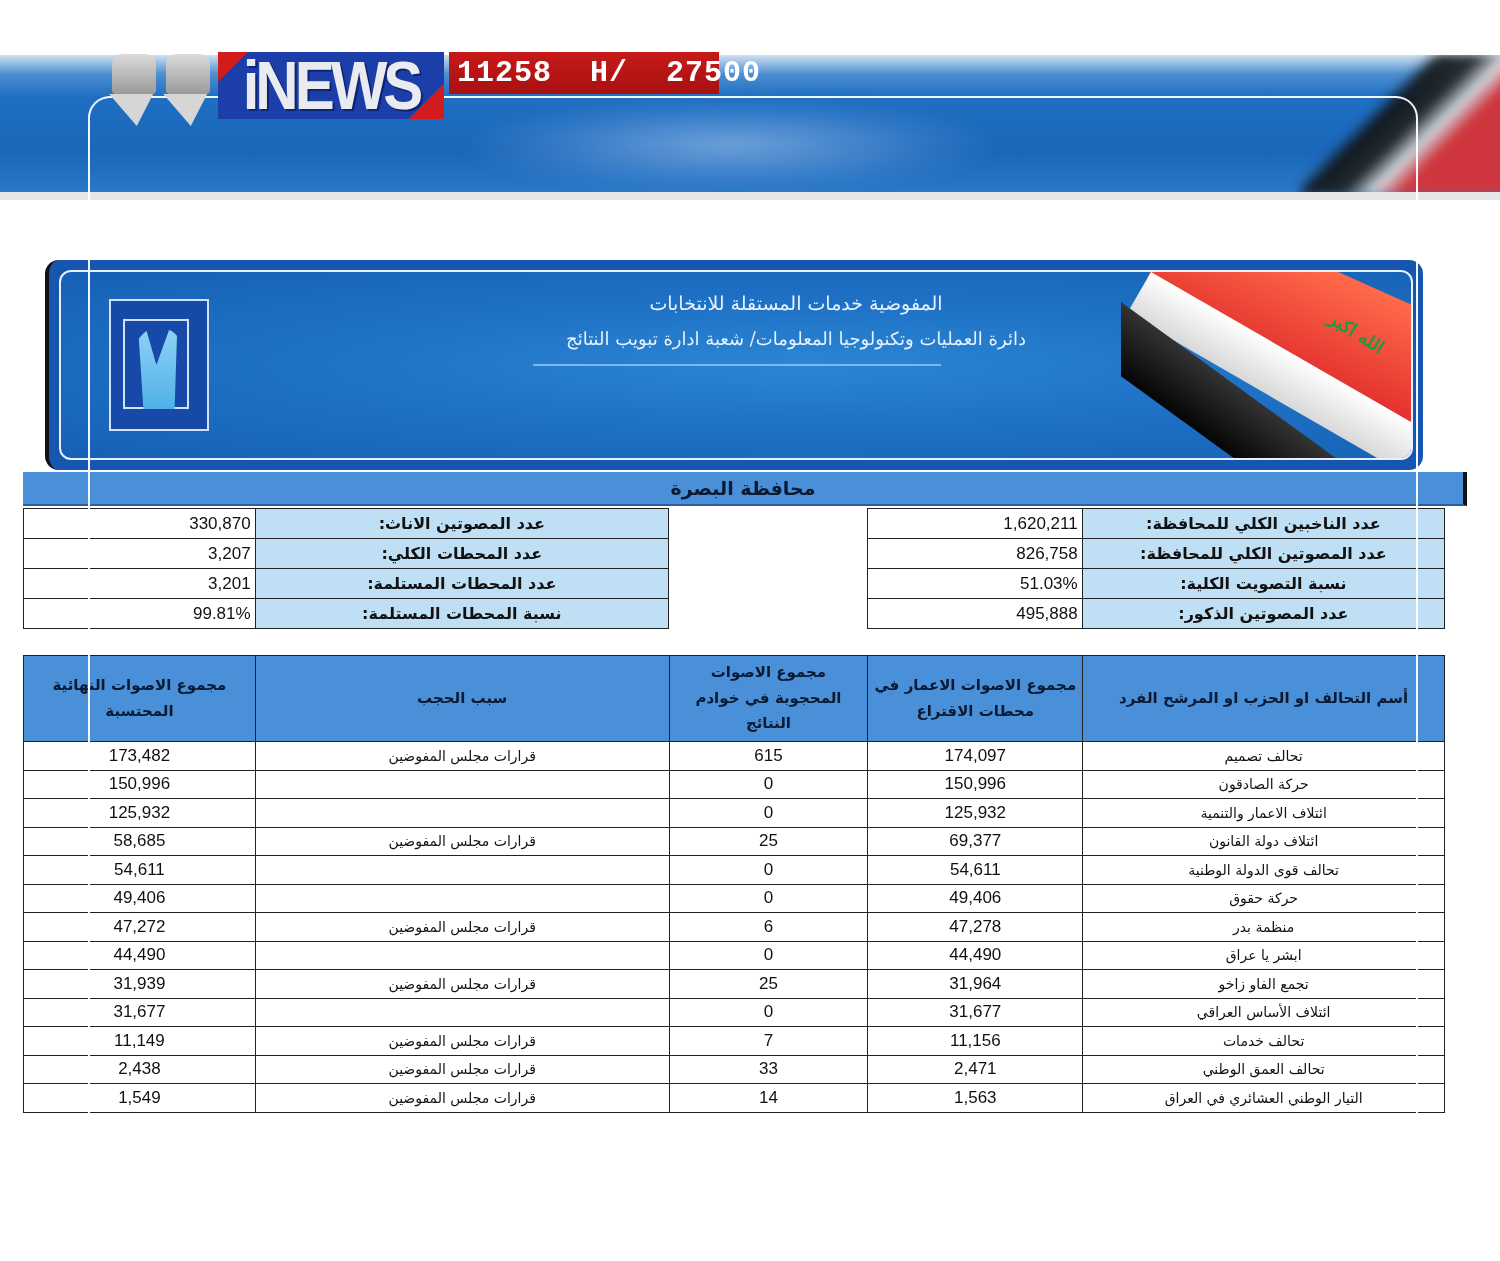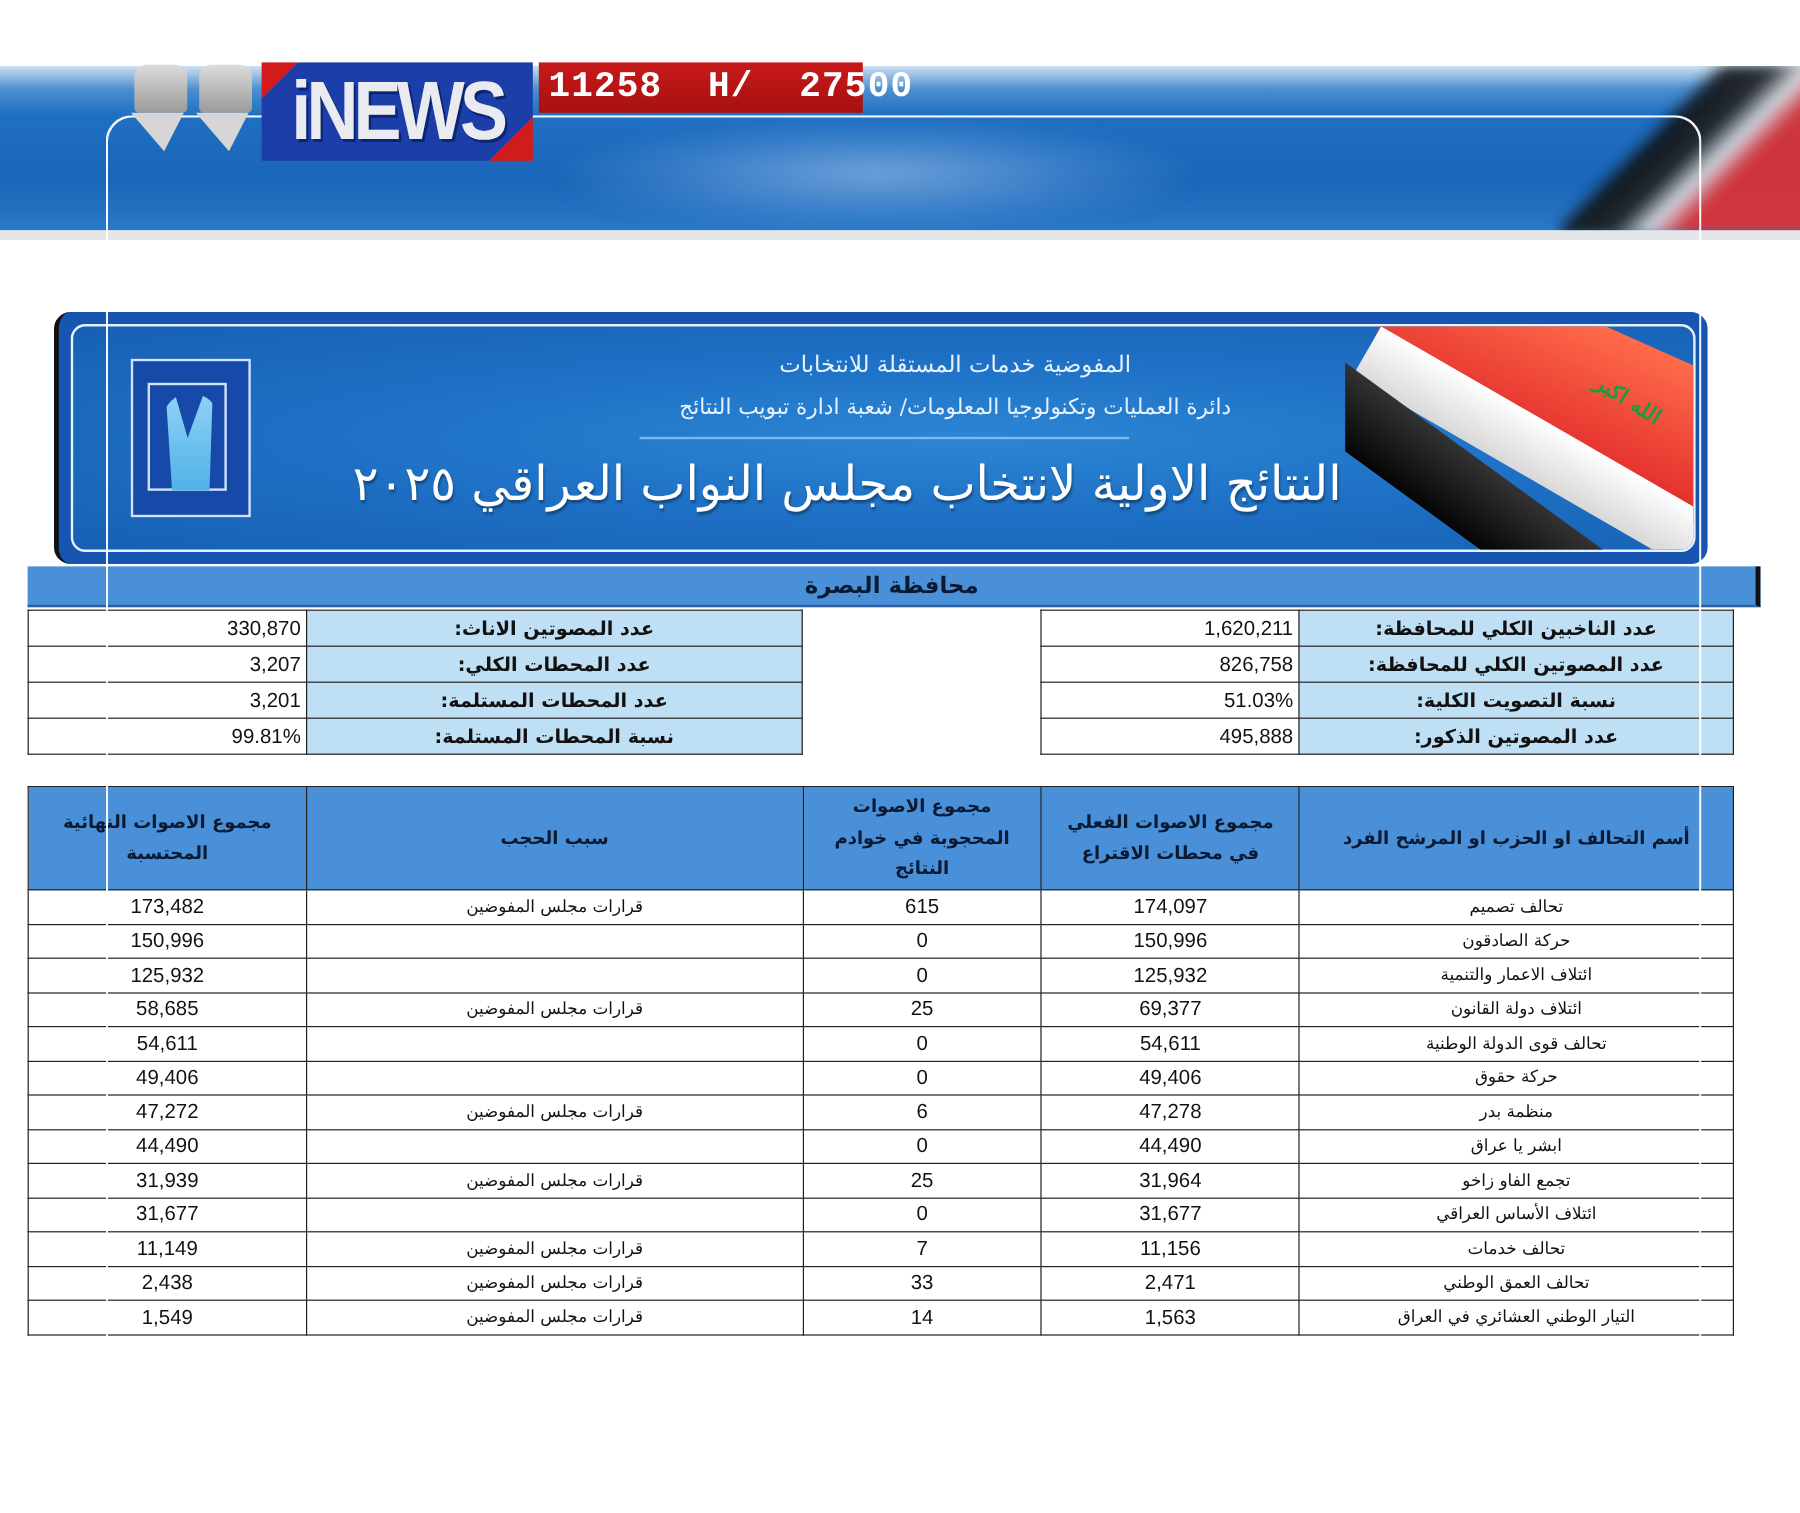--- a/index.html
+++ b/index.html
@@ -31,21 +31,21 @@
 
   
   .quote-mark { position: absolute; top: 54px; width: 44px; height: 72px; z-index: 7; }
   .quote-mark .body { width: 44px; height: 40px; border-radius: 10px 10px 4px 4px;
     background: linear-gradient(180deg, #dcdcdc, #9a9a9a); }
   .quote-mark .tail { width: 0; height: 0; border-left: 22px solid transparent; border-right: 22px solid transparent;
     border-top: 32px solid #d6d6d6; margin-left: 0; transform: skewX(10deg); }
   .q1 { left: 112px; } .q2 { left: 166px; }
 
   .news-logo {
-    position: absolute; left: 218px; top: 52px; width: 226px; height: 82px; z-index: 7;
+    position: absolute; left: 218px; top: 52px; width: 226px; height: 67px; z-index: 7;
     background: linear-gradient(135deg, #d21b1b 0 10%, #1b3ea8 10% 88%, #d21b1b 88% 100%);
     display: flex; align-items: center; justify-content: center;
   }
   .news-logo span {
     font-family: "Liberation Sans", sans-serif; font-weight: 900; font-size: 60px; letter-spacing: -4px;
     color: #e9ebf0; transform: scaleY(1.15); text-shadow: 2px 2px 0 #0d2470; line-height: 1;
   }
   .counter-badge {
     position: absolute; left: 449px; top: 52px; width: 270px; height: 42px; z-index: 7;
     background: linear-gradient(180deg, #c71a1a, #a81010); color: #fff;
@@ -153,21 +153,20 @@
 
 <div class="doc-banner">
   <div class="doc-banner-inner">
     <div class="iec-logo">
       <div class="inner"></div>
       <div class="figure"></div>
     </div>
     <div class="org-line1">المفوضية خدمات المستقلة للانتخابات</div>
     <div class="org-line2">دائرة العمليات وتكنولوجيا المعلومات/ شعبة ادارة تبويب النتائج</div>
     <div class="org-divider"></div>
-    <div class="doc-title">النتائج الاولية لانتخاب مجلس النواب العراقي ٢٠٢٥</div>
     <div class="doc-flag">
       <div class="red"></div>
       <div class="white"></div>
       <div class="black"></div>
       <div class="takbir">الله اكبر</div>
     </div>
   </div>
 </div>
 
 <div class="province-bar">محافظة البصرة</div>
@@ -213,21 +212,21 @@
   </tr>
 </tbody>
   </table>
 
 <table class="results">
   <thead>
     <tr>
       <th class="col-final">مجموع الاصوات النهائية المحتسبة</th>
       <th class="col-reason">سبب الحجب</th>
       <th class="col-withheld">مجموع الاصوات المحجوبة في خوادم النتائج</th>
-      <th class="col-actual">مجموع الاصوات الفعلي في محطات الاقتراع</th>
+      <th class="col-actual">مجموع الاصوات الاعمار في محطات الاقتراع</th>
       <th class="col-name">أسم التحالف او الحزب او المرشح الفرد</th>
     </tr>
   </thead>
   <tbody id="results-body">
       <tr>
         <td>173,482</td>
         <td class="reason">قرارات مجلس المفوضين</td>
         <td>615</td>
         <td>174,097</td>
         <td class="name">تحالف تصميم</td>

